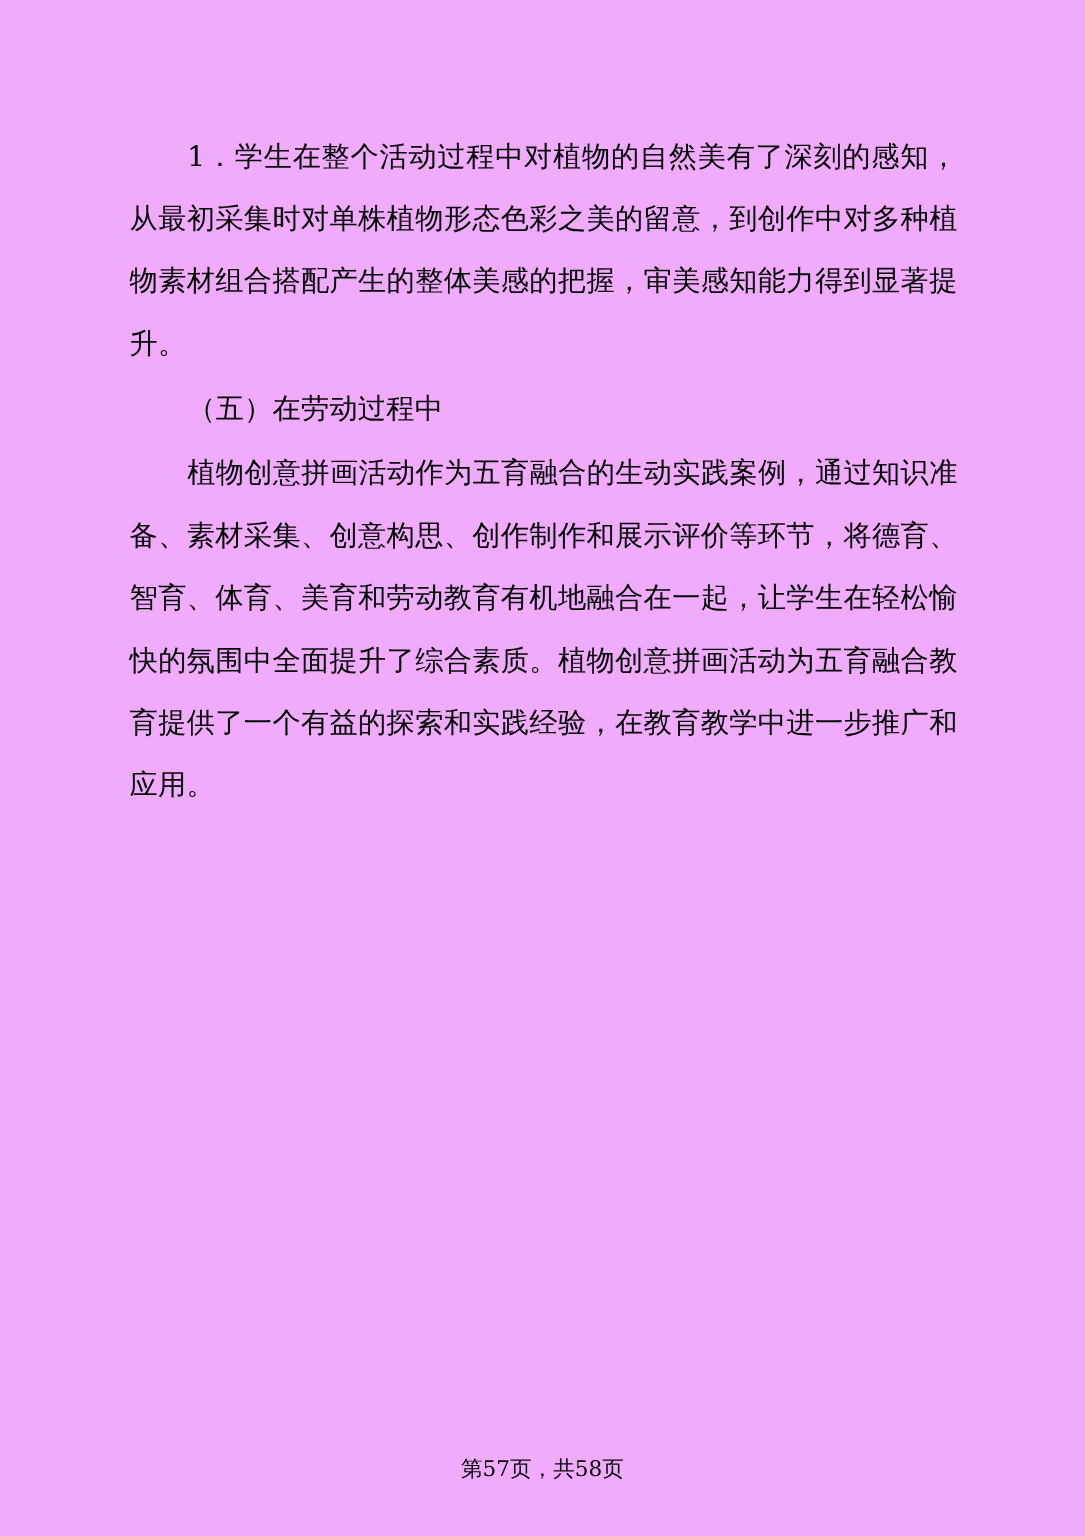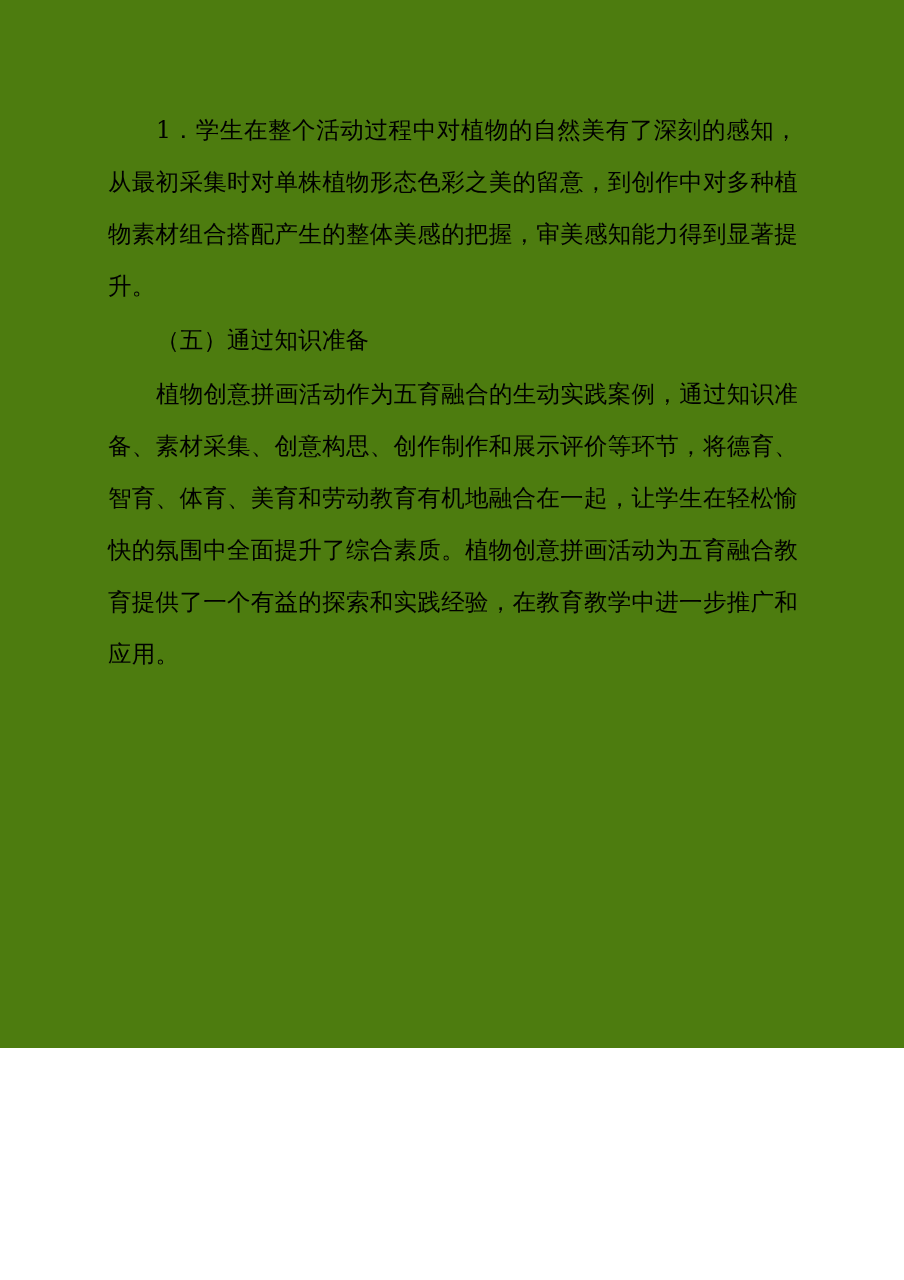--- a/index.html
+++ b/index.html
@@ -10,22 +10,22 @@
   body {
     width: 904px;
     height: 1280px;
     font-family: "Liberation Serif", serif;
     color: #000000;
     overflow: hidden;
   }
   .page {
     position: relative;
     width: 904px;
-    height: 1048px;
-    background: #4d7c0f;
+    height: 1280px;
+    background: #f0abfc;
     box-sizing: border-box;
   }
   .content {
     position: absolute;
     left: 108px;
     top: 104px;
     width: 690px;
   }
   .para {
     margin: 0 0 2px 0;
@@ -52,16 +52,17 @@
     font-family: "DejaVu Serif", "Liberation Serif", serif;
     color: #000000;
   }
 </style>
 </head>
 <body>
 
 <div class="page">
   <div class="content">
     <p class="para indent">1．学生在整个活动过程中对植物的自然美有了深刻的感知，从最初采集时对单株植物形态色彩之美的留意，到创作中对多种植物素材组合搭配产生的整体美感的把握，审美感知能力得到显著提升。</p>
-    <p class="para indent">（五）通过知识准备</p>
+    <p class="para indent">（五）在劳动过程中</p>
     <p class="para indent">植物创意拼画活动作为五育融合的生动实践案例，通过知识准备、素材采集、创意构思、创作制作和展示评价等环节，将德育、智育、体育、美育和劳动教育有机地融合在一起，让学生在轻松愉快的氛围中全面提升了综合素质。植物创意拼画活动为五育融合教育提供了一个有益的探索和实践经验，在教育教学中进一步推广和应用。</p>
   </div>
+  <div class="footer">第57页，共58页</div>
 </div>
 
 </body></html>

